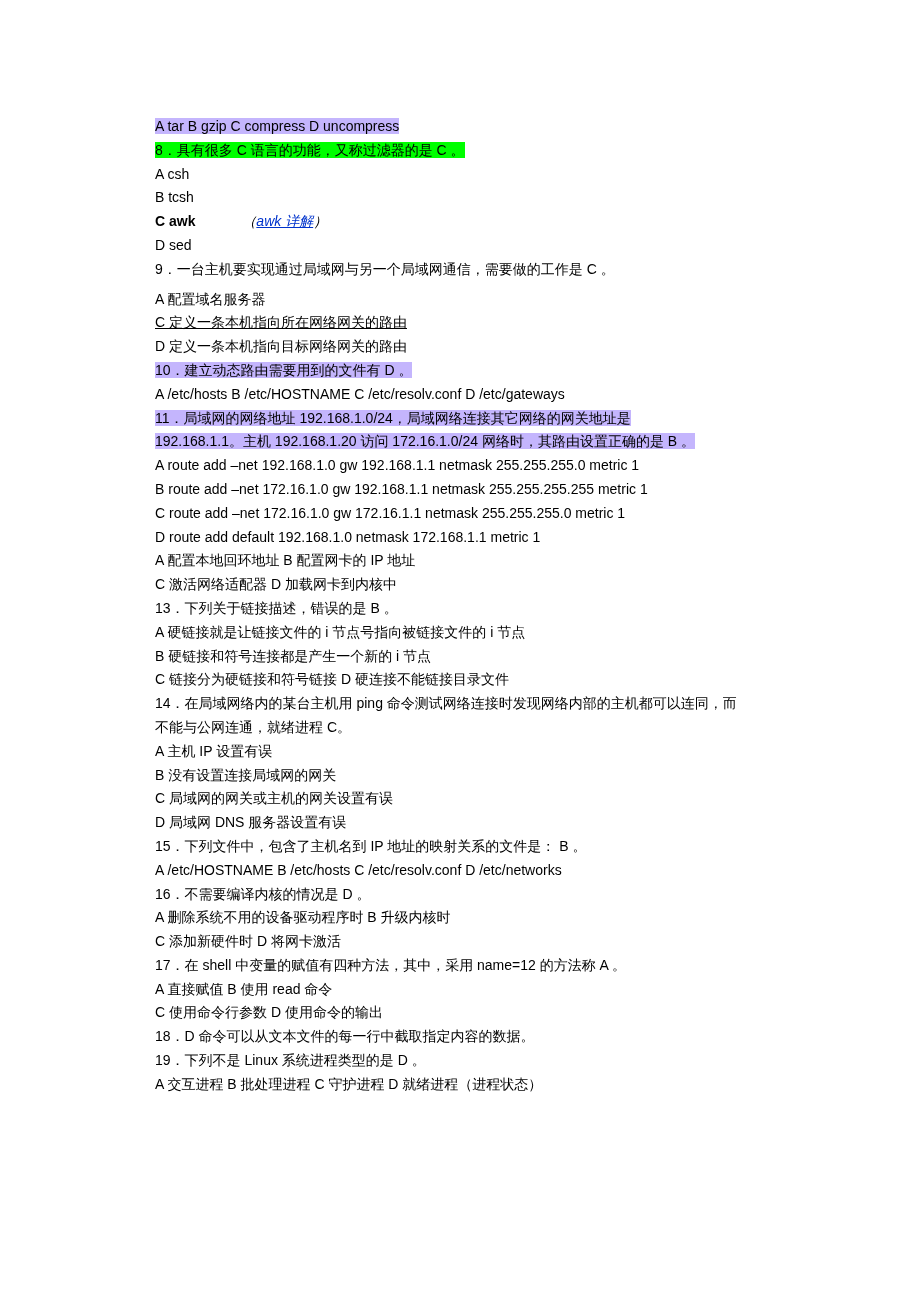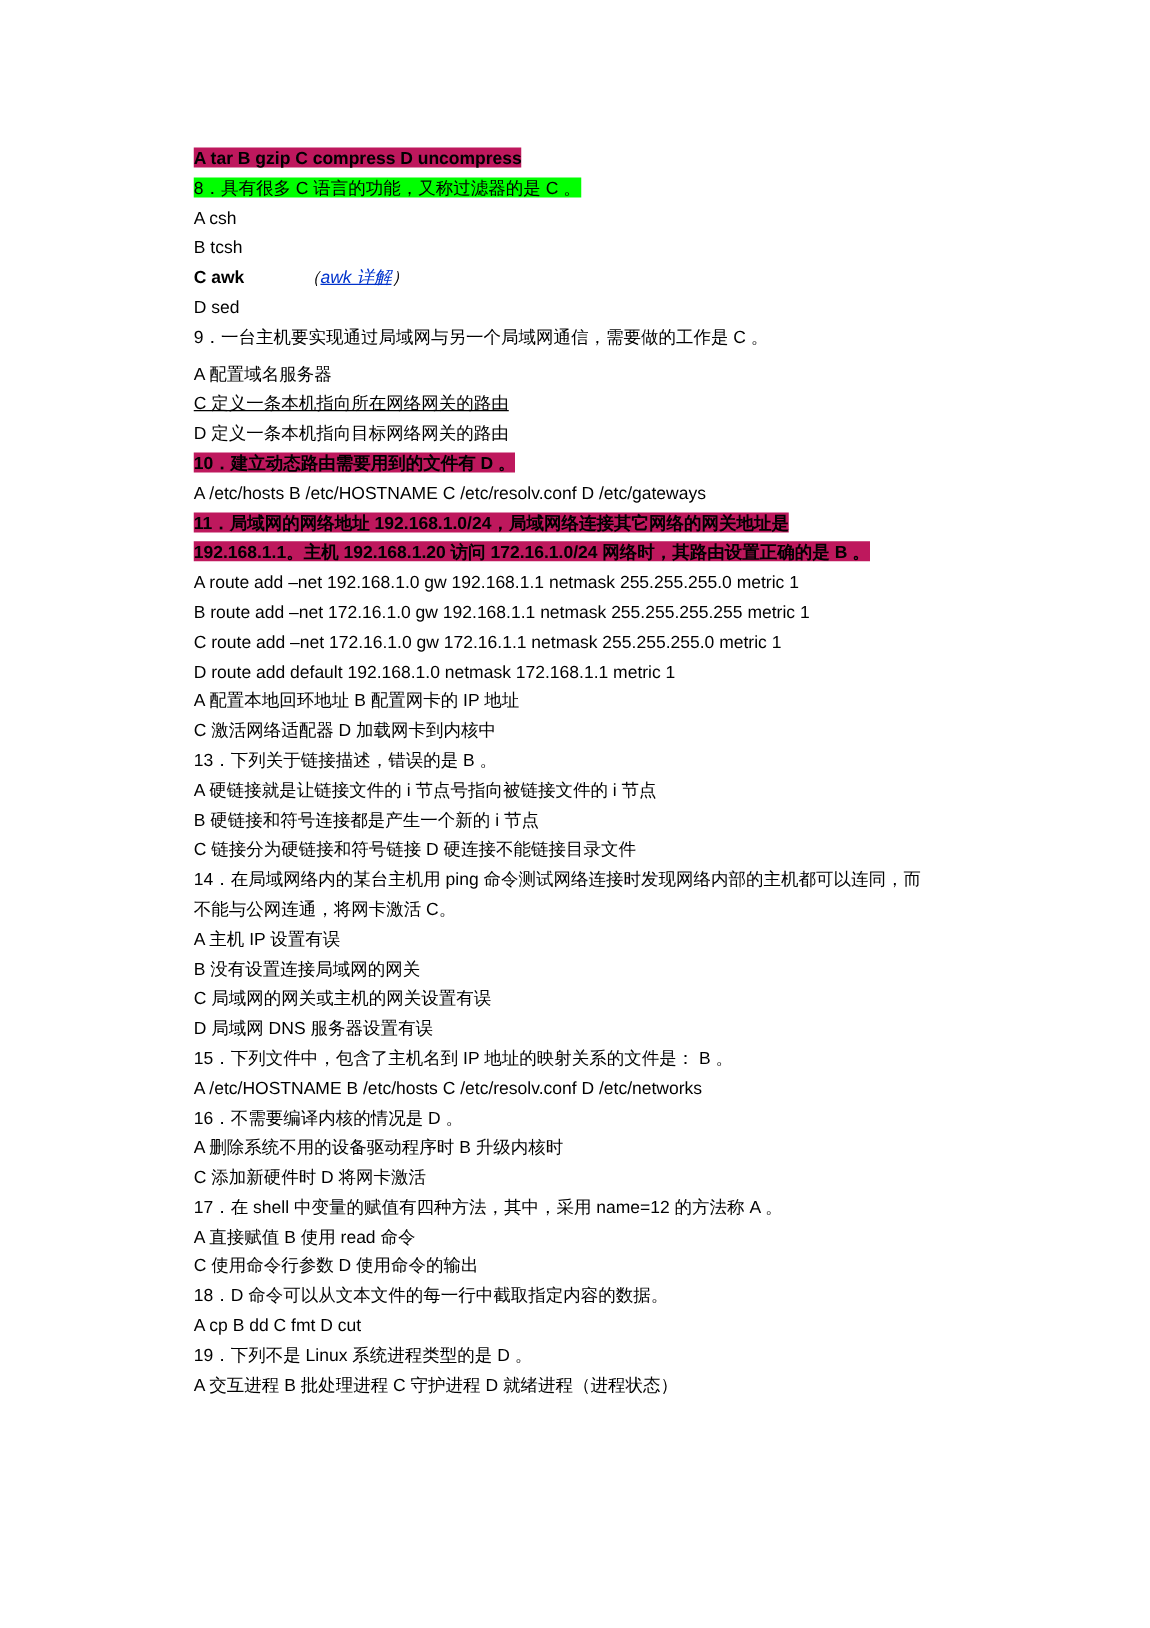--- a/index.html
+++ b/index.html
@@ -15,22 +15,21 @@
     width: 920px;
     min-height: 1302px;
     padding: 115px 155px 80px 155px;
     box-sizing: border-box;
   }
   .line {
     margin: 0;
     padding: 0;
   }
   .hl-yellow {
-    background-color: #be185d;
-    font-weight: bold;
+    background-color: #c4b5fd;
   }
   .hl-green {
     background-color: #00ff00;
   }
   .bold {
     font-weight: bold;
     margin-top: 16px;
   }
   .link {
     color: #0033cc;
@@ -83,36 +82,35 @@
 
   <p class="line">A  配置本地回环地址  B  配置网卡的 IP 地址</p>
   <p class="line">C  激活网络适配器  D  加载网卡到内核中</p>
 
   <p class="line">13．下列关于链接描述，错误的是  B 。</p>
   <p class="line">A  硬链接就是让链接文件的 i 节点号指向被链接文件的 i 节点</p>
   <p class="line">B  硬链接和符号连接都是产生一个新的 i 节点</p>
   <p class="line">C  链接分为硬链接和符号链接  D  硬连接不能链接目录文件</p>
 
   <p class="line">14．在局域网络内的某台主机用 ping 命令测试网络连接时发现网络内部的主机都可以连同，而</p>
-  <p class="line">不能与公网连通，将网卡激活  C。</p>
+  <p class="line">不能与公网连通，就绪进程  C。</p>
   <p class="line">A  主机 IP 设置有误</p>
   <p class="line">B  没有设置连接局域网的网关</p>
   <p class="line">C  局域网的网关或主机的网关设置有误</p>
   <p class="line">D  局域网 DNS 服务器设置有误</p>
 
   <p class="line">15．下列文件中，包含了主机名到 IP 地址的映射关系的文件是：  B 。</p>
   <p class="line">A /etc/HOSTNAME B /etc/hosts C /etc/resolv.conf D /etc/networks</p>
 
   <p class="line">16．不需要编译内核的情况是  D 。</p>
   <p class="line">A  删除系统不用的设备驱动程序时  B  升级内核时</p>
   <p class="line">C  添加新硬件时  D  将网卡激活</p>
 
   <p class="line">17．在 shell 中变量的赋值有四种方法，其中，采用 name=12 的方法称  A 。</p>
   <p class="line">A  直接赋值  B  使用 read 命令</p>
   <p class="line">C  使用命令行参数  D  使用命令的输出</p>
 
   <p class="line">18．D  命令可以从文本文件的每一行中截取指定内容的数据。</p>
-  <p class="line">A cp B dd C fmt D cut</p>
 
   <p class="line">19．下列不是 Linux 系统进程类型的是  D 。</p>
   <p class="line">A  交互进程  B  批处理进程  C  守护进程  D  就绪进程（进程状态）</p>
 
 </div>
 
 </body></html>

